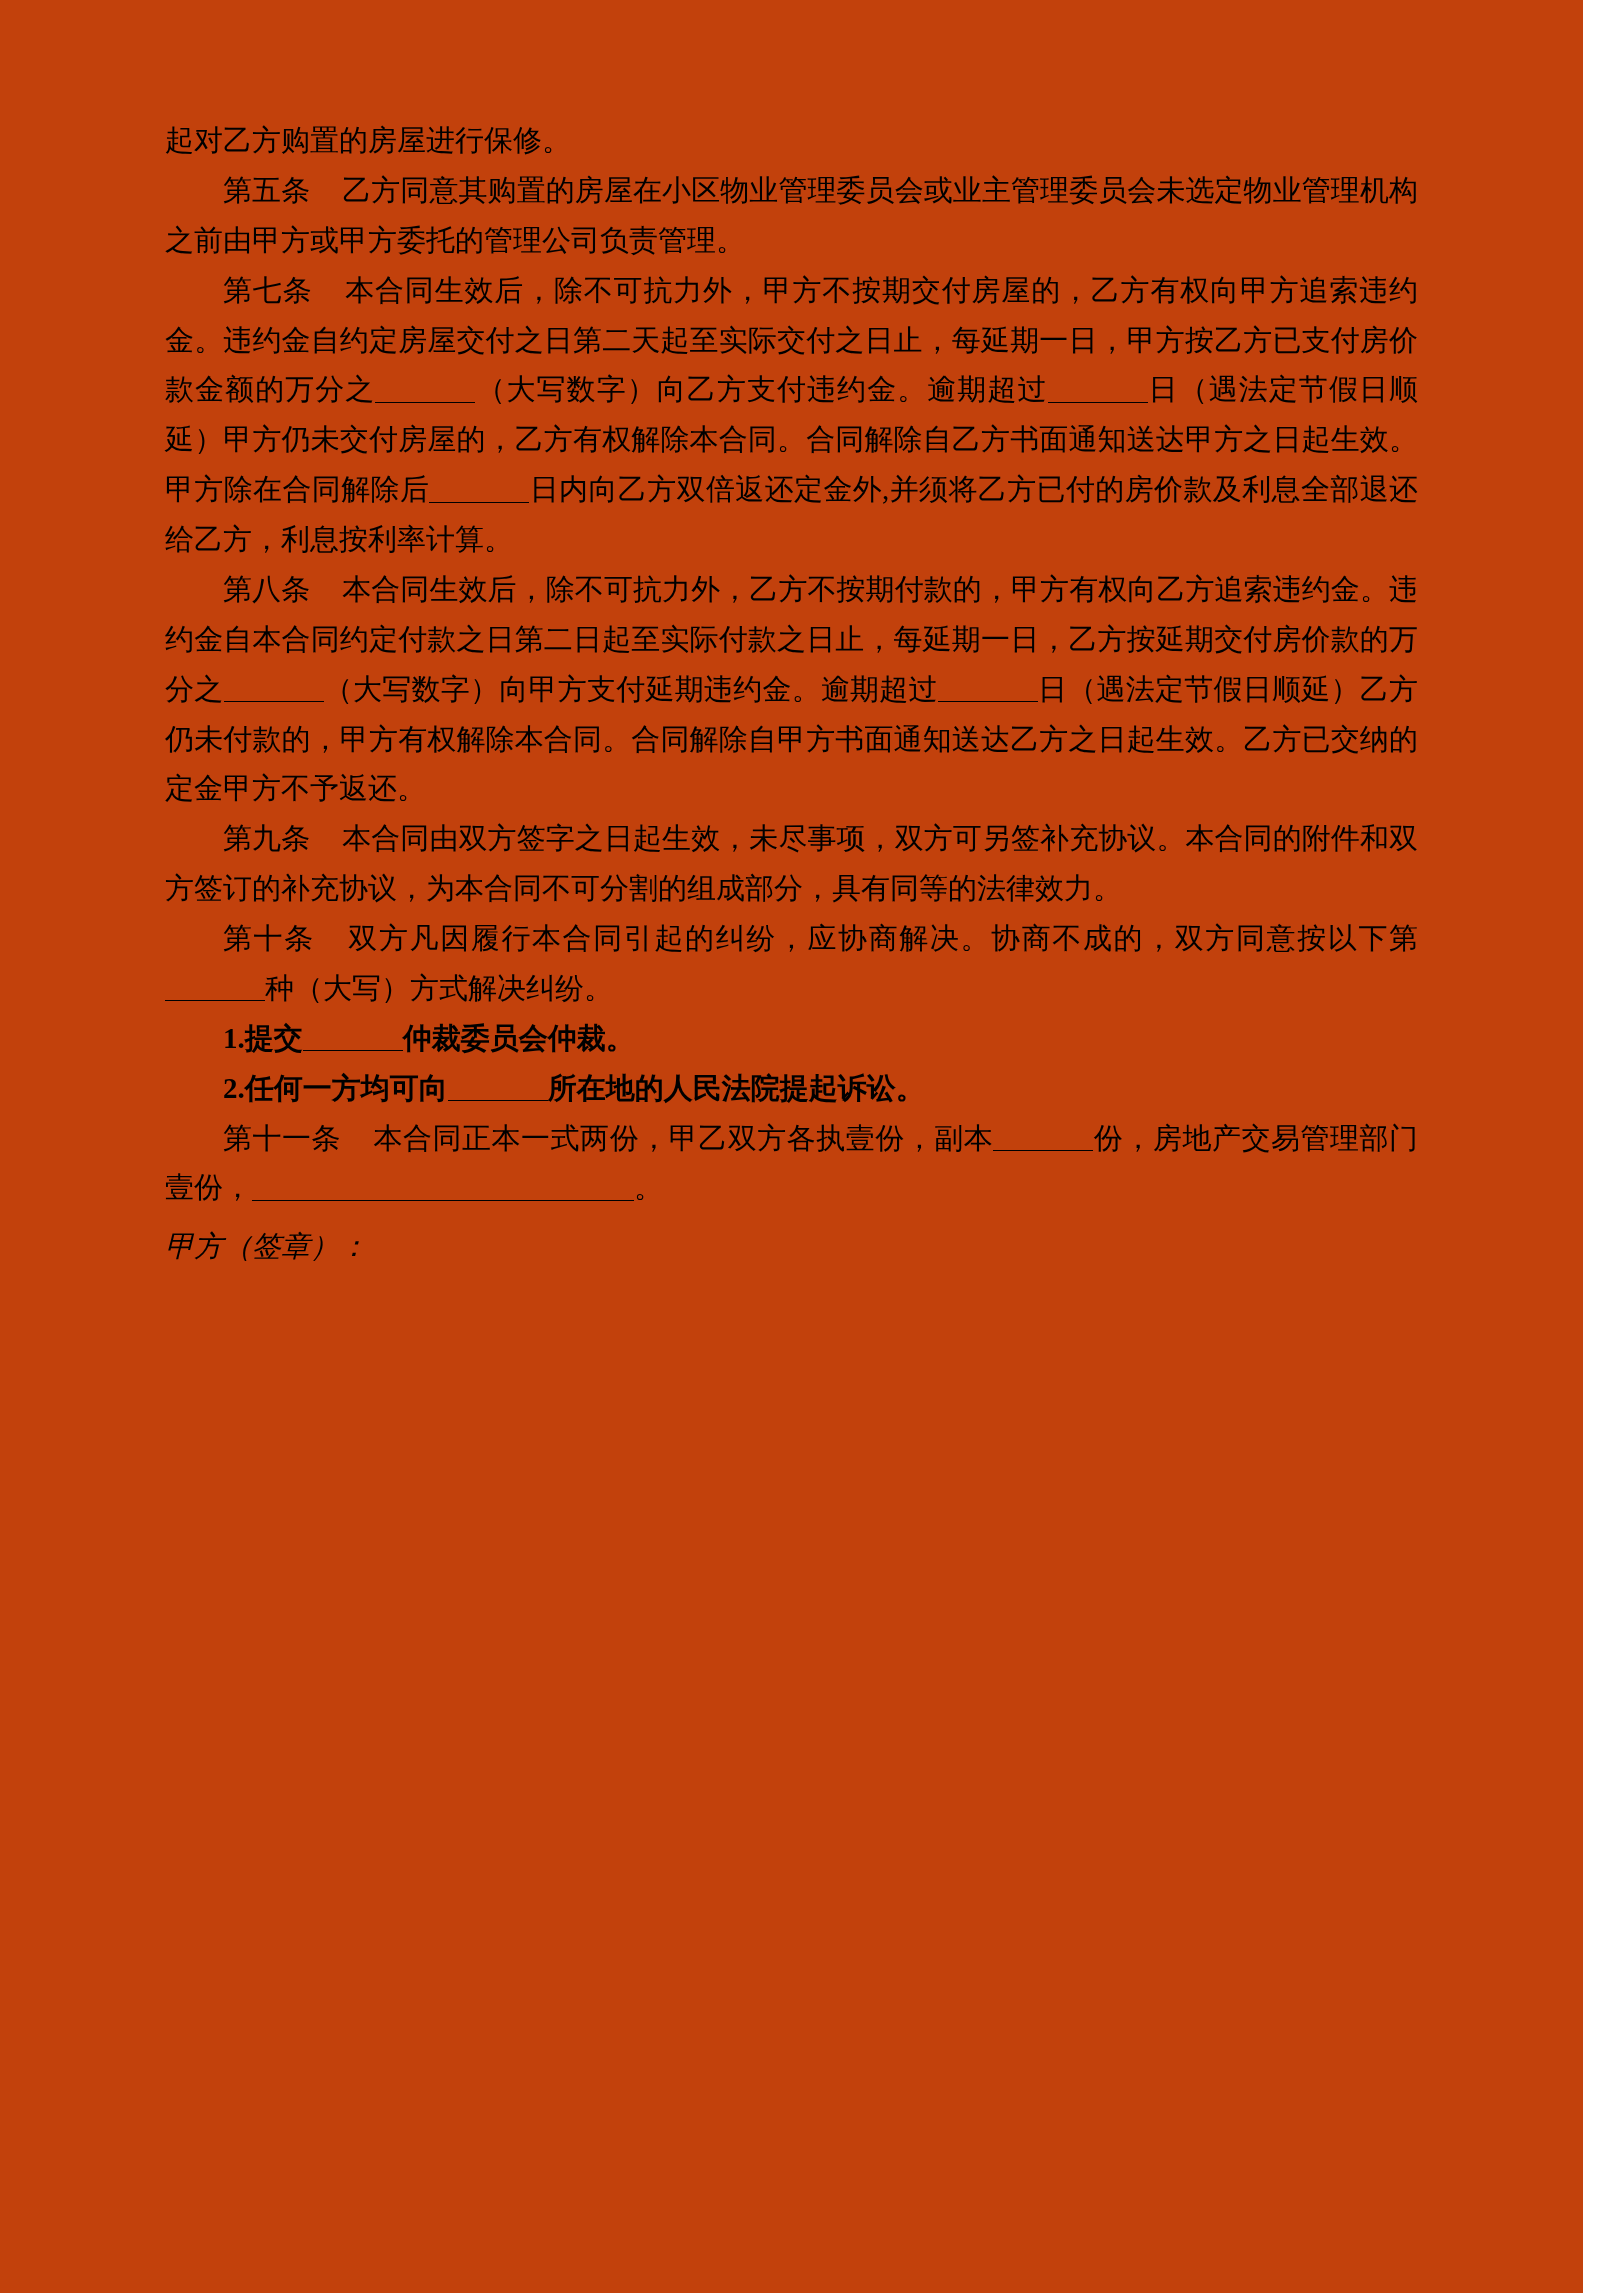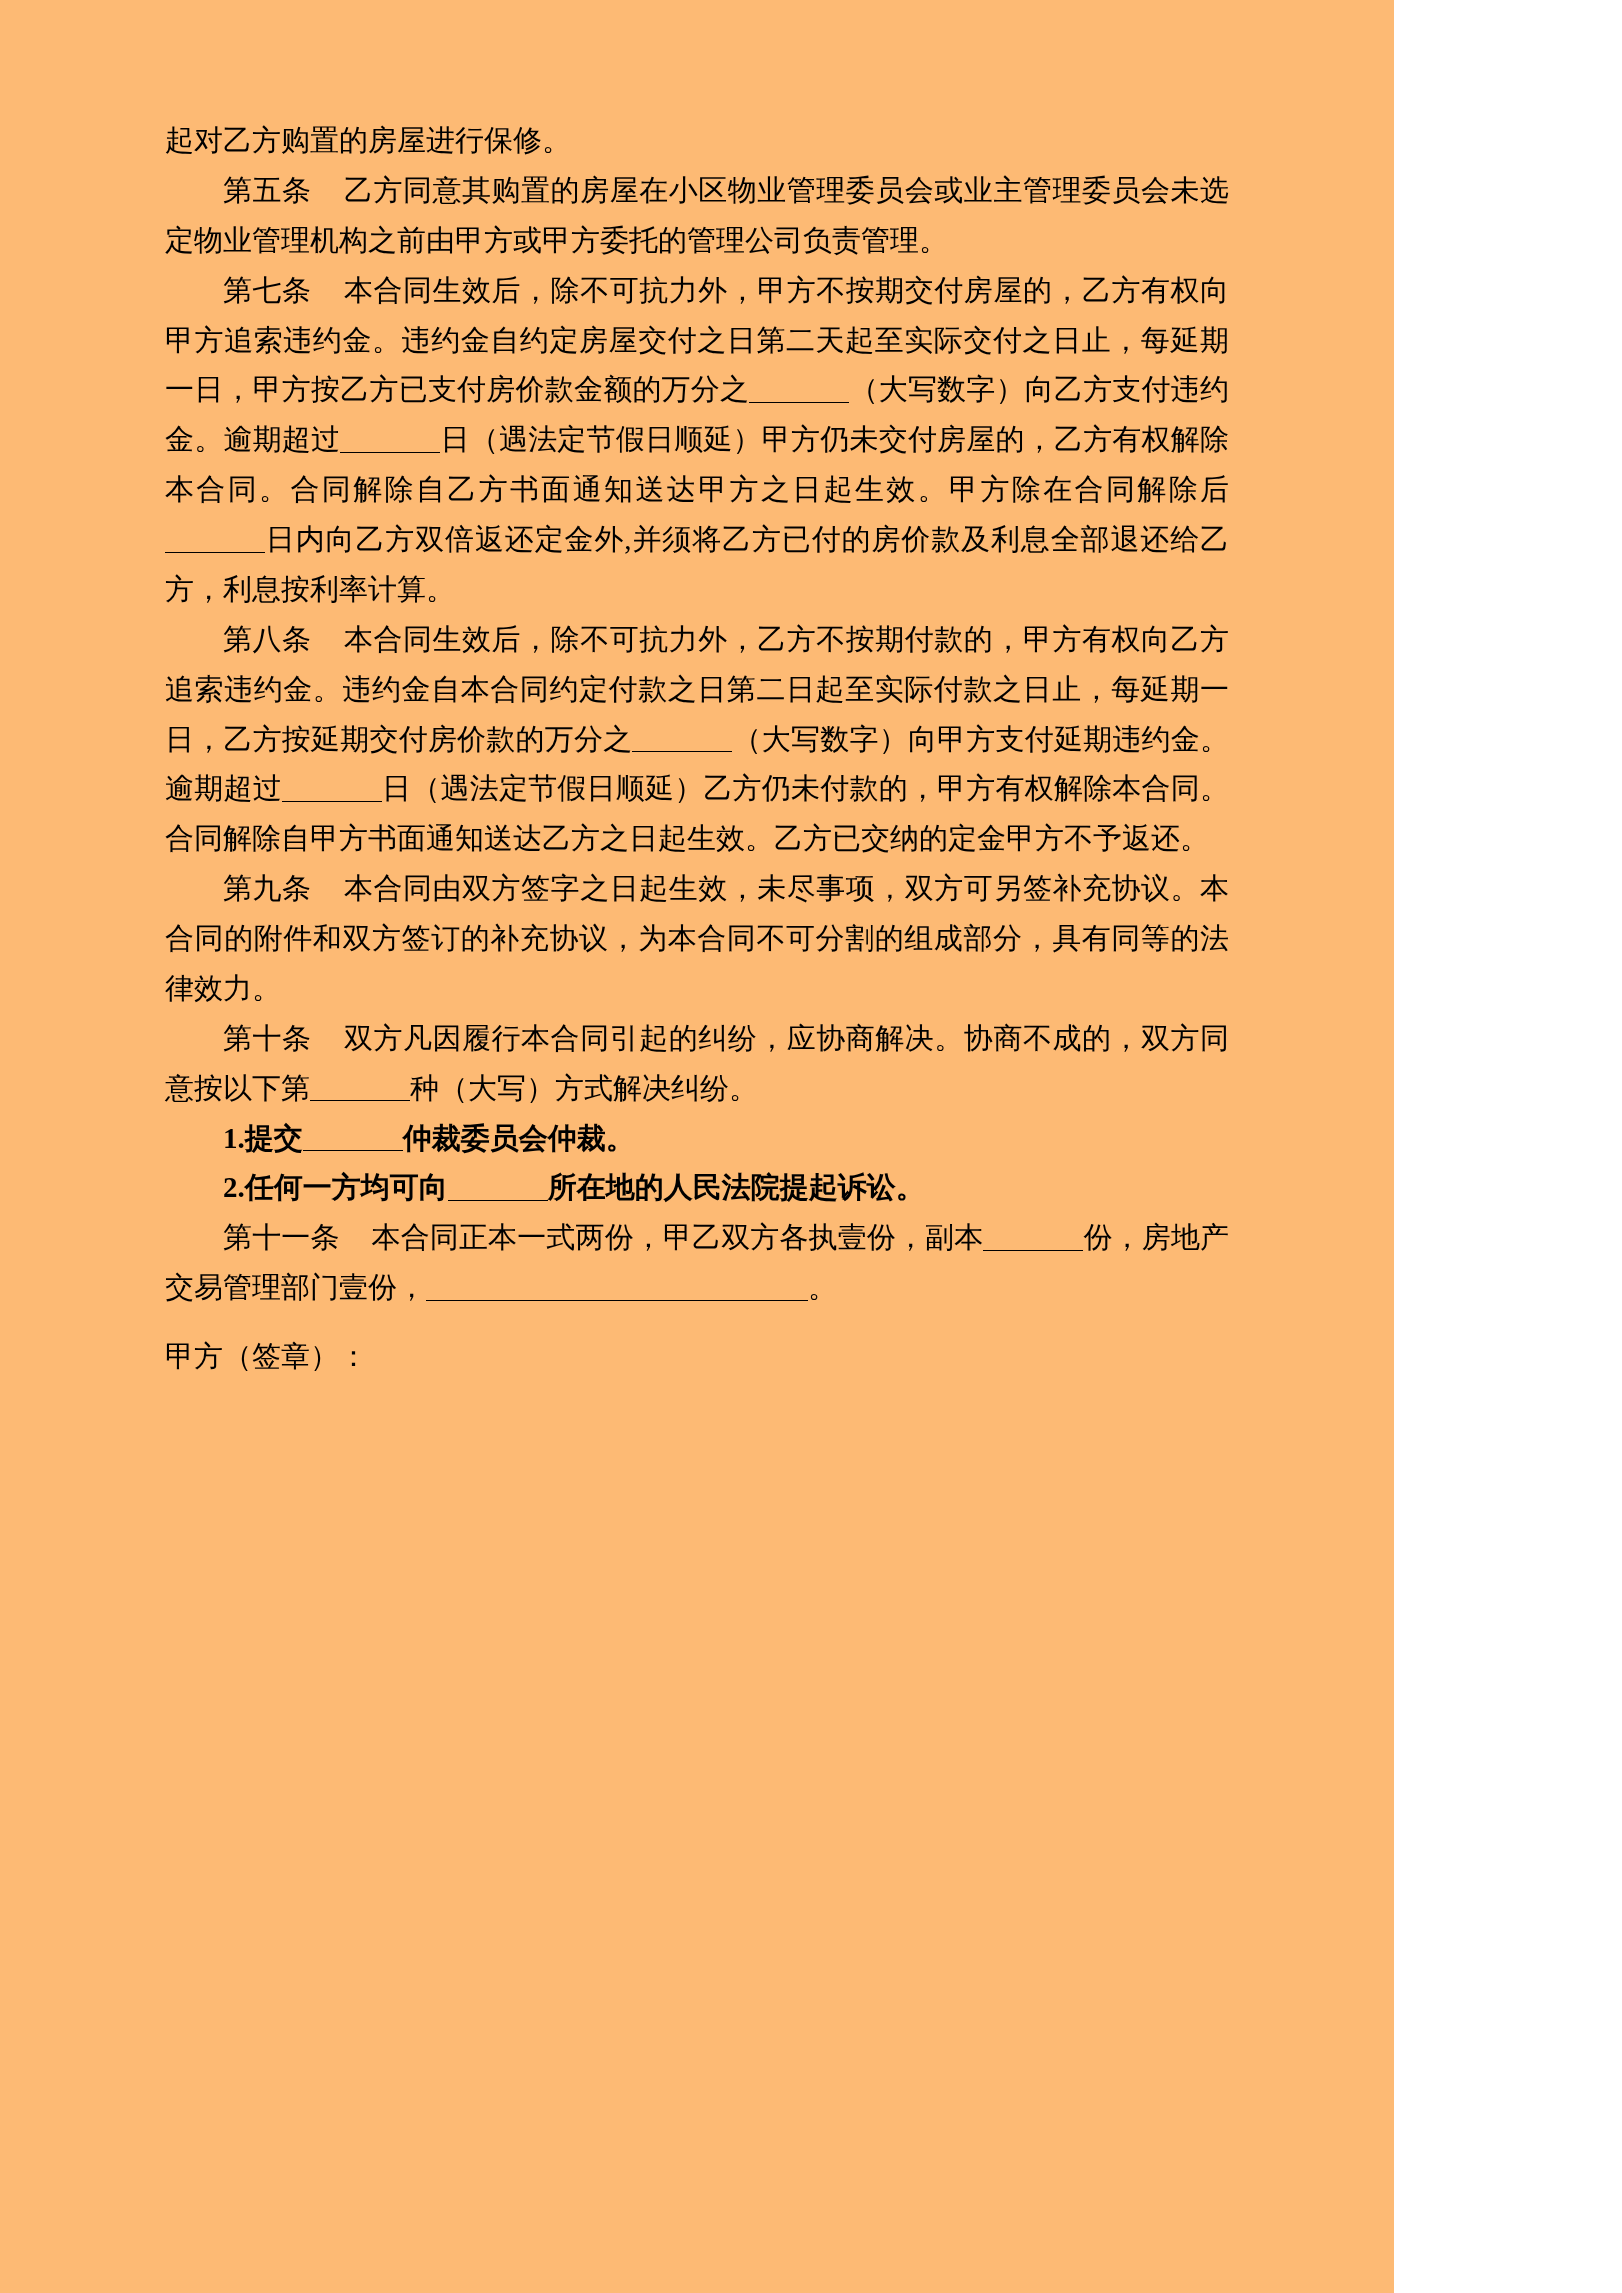--- a/index.html
+++ b/index.html
@@ -1,23 +1,23 @@
 <!DOCTYPE html>
 <html style="font-size:14.5px"><head>
 <meta charset="utf-8">
 <style>
   html, body {
     margin: 0;
     padding: 0;
     background: #ffffff;
   }
   .page {
-    width: 1394px;
+    width: 1583px;
     height: 2294px;
-    background: #fdba74;
+    background: #c2410c;
     position: relative;
     box-sizing: border-box;
     padding: 116px 165px 0 165px;
     font-family: "Liberation Serif", "DejaVu Serif", serif;
     color: #000000;
   }
   .doc-body {
     font-size: 29px;
     line-height: 1.72;
     text-align: justify;
@@ -50,21 +50,22 @@
     vertical-align: -3.6px;
   }
   .blank-l {
     display: inline-block;
     border-bottom: 1.8px solid #000;
     width: 382px;
     vertical-align: -3.6px;
   }
   .sig-row {
     display: flex;
-    margin-top: 19px;
+    margin-top: 9px;
+    font-style: italic;
   }
   .sig-left {
     width: 582px;
   }
   .sig-right {
     flex: 1;
   }
 </style>
 </head>
 <body>

